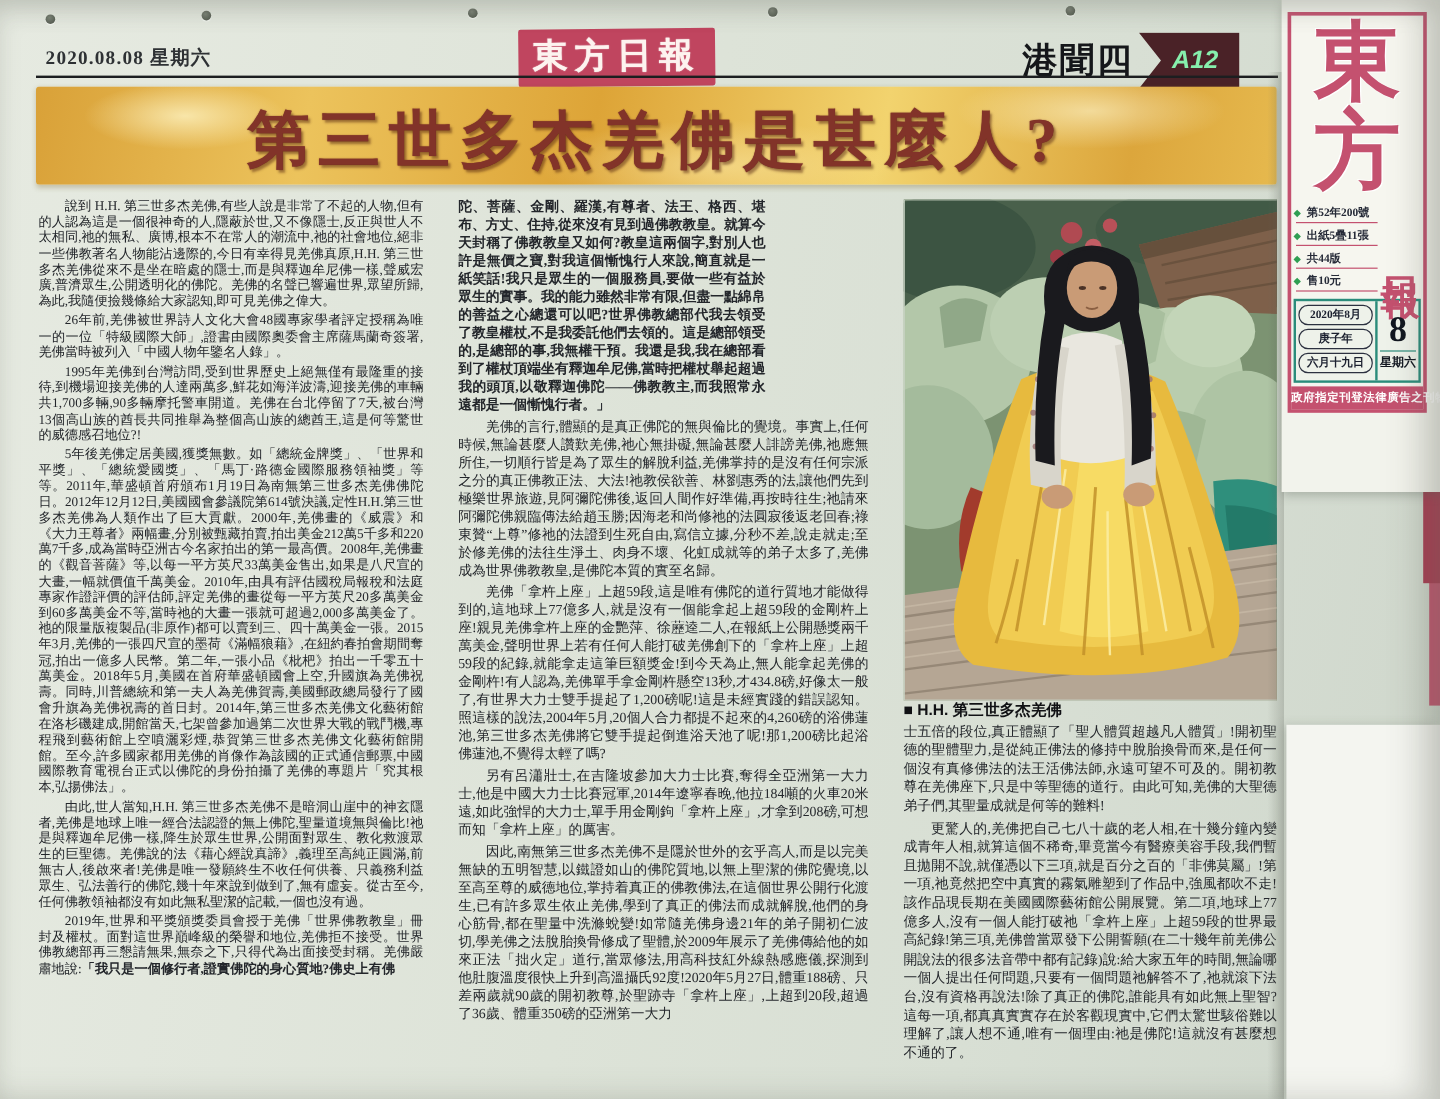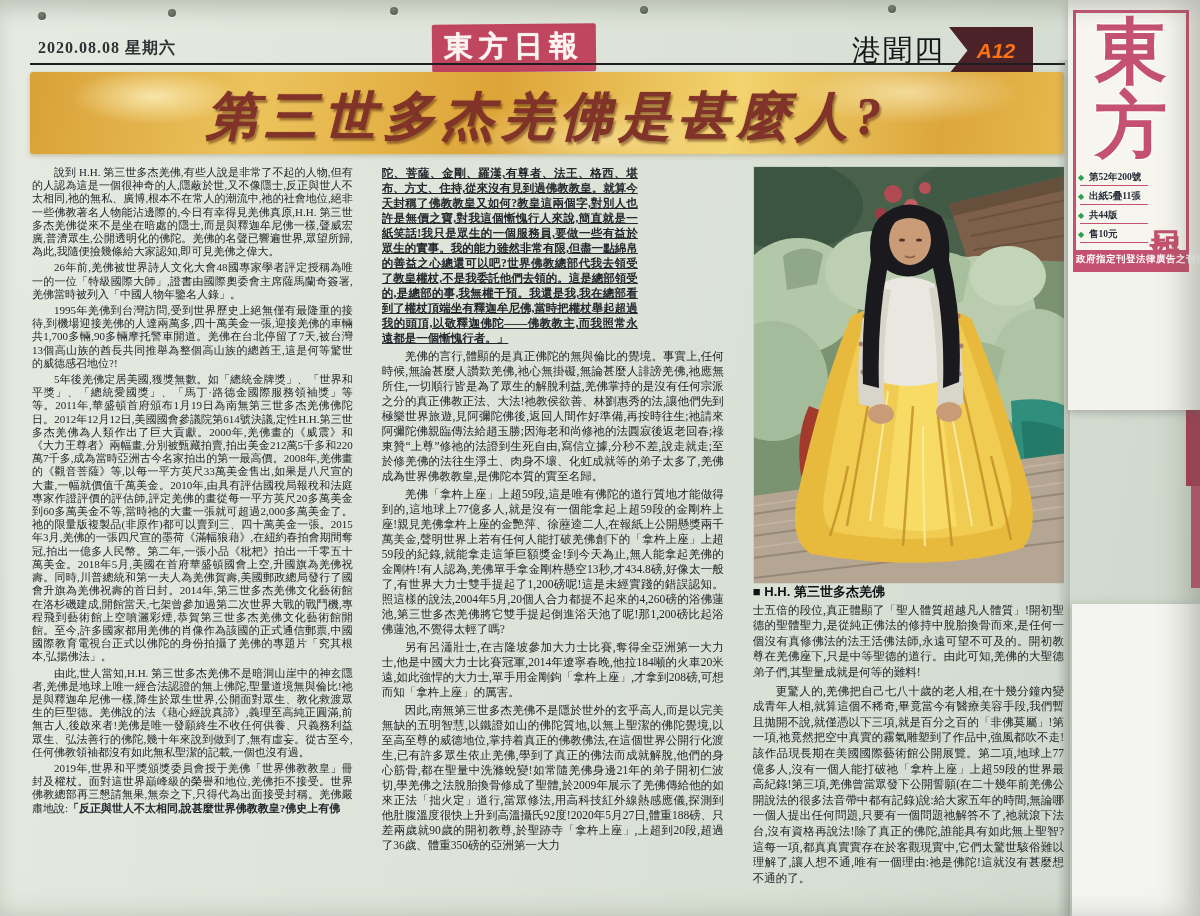--- a/index.html
+++ b/index.html
@@ -9,47 +9,47 @@
   .scan::after{content:"";position:absolute;inset:0;pointer-events:none;
     box-shadow:inset -18px 0 26px rgba(90,95,85,.25), inset 0 10px 18px rgba(120,125,115,.18);}
   .hole{position:absolute;width:8px;height:8px;border-radius:50%;
     background:radial-gradient(circle at 40% 35%,#7b8276,#596055 70%);box-shadow:0 1px 1px rgba(255,255,255,.6);}
   
   .header-date{position:absolute;left:38px;top:38px;font-size:16px;font-weight:bold;color:#2e3134;letter-spacing:1px;}
   .masthead-box{position:absolute;left:432px;top:24px;padding:3px 12px 5px;background:#c0455f;
     color:#fdf3ef;font-size:29px;font-weight:900;letter-spacing:6px;transform:rotate(-.6deg);
     text-shadow:0 0 1px #fff;border-radius:2px;}
   .section-wrap{position:absolute;left:852px;top:27px;display:flex;align-items:center;}
-  .section-label{font-size:29px;font-weight:400;color:#15171a;letter-spacing:2px;font-family:"Liberation Sans","DejaVu Sans",sans-serif;}
-  .pagecode{margin-left:4px;width:74px;height:47px;background:#4a2227;color:#f97316;
+  .section-label{font-size:29px;font-weight:700;color:#15171a;letter-spacing:2px;font-family:"Liberation Sans","DejaVu Sans",sans-serif;}
+  .pagecode{margin-left:4px;width:74px;height:47px;background:#4a2227;color:#86efac;
     font-family:"Liberation Sans","DejaVu Sans",sans-serif;font-weight:bold;font-style:italic;font-size:21px;
     display:flex;align-items:center;justify-content:center;
     clip-path:polygon(0 0,100% 0,100% 100%,0 100%,22% 50%);padding-left:10px;}
   .head-rule{position:absolute;left:30px;top:63px;width:1035px;height:2px;background:#1c1e20;}
   
   .headline-band{position:absolute;left:30px;top:72px;width:1034px;height:82px;border-radius:3px;
     background:
       radial-gradient(120px 40px at 12% 30%,rgba(255,246,200,.75),rgba(255,246,200,0) 70%),
       radial-gradient(200px 50px at 55% 80%,rgba(255,240,180,.5),rgba(255,240,180,0) 75%),
       radial-gradient(160px 45px at 85% 25%,rgba(255,248,210,.6),rgba(255,248,210,0) 70%),
       linear-gradient(100deg,#d9a138 0%,#ecc35c 22%,#dda437 45%,#f2d36e 68%,#dca63c 88%,#e6b94e 100%);
-    box-shadow:0 2px 4px rgba(120,100,40,.3);font-style:italic;}
+    box-shadow:0 2px 4px rgba(120,100,40,.3);}
   .headline-text{position:absolute;left:0;top:10px;width:100%;text-align:center;
     font-size:52px;font-weight:900;color:#823329;letter-spacing:7px;
     text-shadow:2px 3px 2px rgba(70,25,12,.45),0 0 1px #6e2a20;}
   
   .cols{position:absolute;left:32px;top:166px;width:1032px;height:740px;display:flex;gap:29px;}
   .col{overflow:hidden;height:740px;color:#23262b;text-align:justify;}
   .colA{width:332px;font-size:11px;line-height:13.2px;}
   .colB{width:354px;font-size:11.5px;line-height:15px;}
   .colC{width:322px;font-size:11.5px;line-height:15.6px;}
   .col p{margin:0 0 3px;text-indent:2em;}
   .col p.noindent{text-indent:0;}
   .qb{font-weight:bold;}
-  .quote-block{font-weight:bold;padding-right:86px;text-decoration:underline;}
+  .quote-block{font-weight:bold;padding-right:86px;}
   .photo-fig{width:322px;height:418px;display:block;background:#9db597;}
   .photo-caption{font-family:"Liberation Sans","DejaVu Sans",sans-serif;font-size:13px;font-weight:bold;
     color:#101114;margin:5px 0 9px;text-align:left;text-indent:0;}
   
   .sidebar{position:absolute;left:1068px;top:0;width:132px;height:916px;}
   .sb-paper{position:absolute;left:0;top:0;width:132px;height:410px;background:#f2f3ec;
     box-shadow:0 3px 8px rgba(90,95,85,.35);}
   .sb-frame{position:absolute;left:5px;top:10px;width:116px;border:3px solid #c4516f;background:#f6f6ef;
     box-sizing:border-box;padding:2px 2px 0;}
   .brand-big{font-size:72px;line-height:74px;font-weight:900;color:#c4516f;text-align:center;
@@ -101,24 +101,24 @@
 
   <div class="headline-band">
     <div class="headline-text">第三世多杰羌佛是甚麼人?</div>
   </div>
 
   <div class="cols">
 
     <div class="col colA">
       <p>說到 H.H. 第三世多杰羌佛,有些人說是非常了不起的人物,但有的人認為這是一個很神奇的人,隱蔽於世,又不像隱士,反正與世人不太相同,祂的無私、廣博,根本不在常人的潮流中,祂的社會地位,絕非一些佛教著名人物能沾邊際的,今日有幸得見羌佛真原,H.H. 第三世多杰羌佛從來不是坐在暗處的隱士,而是與釋迦牟尼佛一樣,聲威宏廣,普濟眾生,公開透明化的佛陀。羌佛的名聲已響遍世界,眾望所歸,為此,我隨便撿幾條給大家認知,即可見羌佛之偉大。</p>
       <p>26年前,羌佛被世界詩人文化大會48國專家學者評定授稱為唯一的一位「特級國際大師」,證書由國際奧委會主席薩馬蘭奇簽署,羌佛當時被列入「中國人物年鑒名人錄」。</p>
-      <p>1995年羌佛到台灣訪問,受到世界歷史上絕無僅有最隆重的接待,到機場迎接羌佛的人達兩萬多,四十萬美金一張,迎接羌佛的車輛共1,700多輛,90多輛摩托警車開道。羌佛在台北停留了7天,被台灣13個高山族的酋長共同推舉為整個高山族的總酋王,這是何等驚世的威德感召地位?!</p>
+      <p>1995年羌佛到台灣訪問,受到世界歷史上絕無僅有最隆重的接待,到機場迎接羌佛的人達兩萬多,鮮花如海洋波濤,迎接羌佛的車輛共1,700多輛,90多輛摩托警車開道。羌佛在台北停留了7天,被台灣13個高山族的酋長共同推舉為整個高山族的總酋王,這是何等驚世的威德感召地位?!</p>
       <p>5年後羌佛定居美國,獲獎無數。如「總統金牌獎」、「世界和平獎」、「總統愛國獎」、「馬丁·路德金國際服務領袖獎」等等。2011年,華盛頓首府頒布1月19日為南無第三世多杰羌佛佛陀日。2012年12月12日,美國國會參議院第614號決議,定性H.H.第三世多杰羌佛為人類作出了巨大貢獻。2000年,羌佛畫的《威震》和《大力王尊者》兩幅畫,分別被甄藏拍賣,拍出美金212萬5千多和220萬7千多,成為當時亞洲古今名家拍出的第一最高價。2008年,羌佛畫的《觀音菩薩》等,以每一平方英尺33萬美金售出,如果是八尺宣的大畫,一幅就價值千萬美金。2010年,由具有評估國稅局報稅和法庭專家作證評價的評估師,評定羌佛的畫從每一平方英尺20多萬美金到60多萬美金不等,當時祂的大畫一張就可超過2,000多萬美金了。祂的限量版複製品(非原作)都可以賣到三、四十萬美金一張。2015年3月,羌佛的一張四尺宣的墨荷《滿幅狼藉》,在紐約春拍會期間奪冠,拍出一億多人民幣。第二年,一張小品《枇杷》拍出一千零五十萬美金。2018年5月,美國在首府華盛頓國會上空,升國旗為羌佛祝壽。同時,川普總統和第一夫人為羌佛賀壽,美國郵政總局發行了國會升旗為羌佛祝壽的首日封。2014年,第三世多杰羌佛文化藝術館在洛杉磯建成,開館當天,七架曾參加過第二次世界大戰的戰鬥機,專程飛到藝術館上空噴灑彩煙,恭賀第三世多杰羌佛文化藝術館開館。至今,許多國家都用羌佛的肖像作為該國的正式通信郵票,中國國際教育電視台正式以佛陀的身份拍攝了羌佛的專題片「究其根本,弘揚佛法」。</p>
       <p>由此,世人當知,H.H. 第三世多杰羌佛不是暗洞山崖中的神玄隱者,羌佛是地球上唯一經合法認證的無上佛陀,聖量道境無與倫比!祂是與釋迦牟尼佛一樣,降生於眾生世界,公開面對眾生、教化救渡眾生的巨聖德。羌佛說的法《藉心經說真諦》,義理至高純正圓滿,前無古人,後啟來者!羌佛是唯一發願終生不收任何供養、只義務利益眾生、弘法善行的佛陀,幾十年來說到做到了,無有虛妄。從古至今,任何佛教領袖都沒有如此無私聖潔的記載,一個也沒有過。</p>
-      <p><span>2019年,世界和平獎頒獎委員會授于羌佛「世界佛教教皇」冊封及權杖。面對這世界巔峰級的榮譽和地位,羌佛拒不接受。世界佛教總部再三懇請無果,無奈之下,只得代為出面接受封稱。羌佛嚴肅地說:</span><span class="qb">「反正與世人不太相同,說甚麼世界佛教教皇?佛史上有佛</span></p>
+      <p><span>2019年,世界和平獎頒獎委員會授于羌佛「世界佛教教皇」冊封及權杖。面對這世界巔峰級的榮譽和地位,羌佛拒不接受。世界佛教總部再三懇請無果,無奈之下,只得代為出面接受封稱。羌佛嚴肅地說:</span><span class="qb">「我只是一個修行者,證實佛陀的身心質地?佛史上有佛</span></p>
     </div>
 
     <div class="col colB">
       <p class="noindent quote-block">陀、菩薩、金剛、羅漢,有尊者、法王、格西、堪布、方丈、住持,從來沒有見到過佛教教皇。就算今天封稱了佛教教皇又如何?教皇這兩個字,對別人也許是無價之寶,對我這個慚愧行人來說,簡直就是一紙笑話!我只是眾生的一個服務員,要做一些有益於眾生的實事。我的能力雖然非常有限,但盡一點綿帛的善益之心總還可以吧?世界佛教總部代我去領受了教皇權杖,不是我委託他們去領的。這是總部領受的,是總部的事,我無權干預。我還是我,我在總部看到了權杖頂端坐有釋迦牟尼佛,當時把權杖舉起超過我的頭頂,以敬釋迦佛陀——佛教教主,而我照常永遠都是一個慚愧行者。」</p>
       <p>羌佛的言行,體顯的是真正佛陀的無與倫比的覺境。事實上,任何時候,無論甚麼人讚歎羌佛,祂心無掛礙,無論甚麼人誹謗羌佛,祂應無所住,一切順行皆是為了眾生的解脫利益,羌佛掌持的是沒有任何宗派之分的真正佛教正法、大法!祂教侯欲善、林劉惠秀的法,讓他們先到極樂世界旅遊,見阿彌陀佛後,返回人間作好準備,再按時往生;祂請來阿彌陀佛親臨傳法給趙玉勝;因海老和尚修祂的法圓寂後返老回春;祿東贊“上尊”修祂的法證到生死自由,寫信立據,分秒不差,說走就走;至於修羌佛的法往生淨土、肉身不壞、化虹成就等的弟子太多了,羌佛成為世界佛教教皇,是佛陀本質的實至名歸。</p>
       <p>羌佛「拿杵上座」上超59段,這是唯有佛陀的道行質地才能做得到的,這地球上77億多人,就是沒有一個能拿起上超59段的金剛杵上座!親見羌佛拿杵上座的金艷萍、徐藶逵二人,在報紙上公開懸獎兩千萬美金,聲明世界上若有任何人能打破羌佛創下的「拿杵上座」上超59段的紀錄,就能拿走這筆巨額獎金!到今天為止,無人能拿起羌佛的金剛杵!有人認為,羌佛單手拿金剛杵懸空13秒,才434.8磅,好像太一般了,有世界大力士雙手提起了1,200磅呢!這是未經實踐的錯誤認知。照這樣的說法,2004年5月,20個人合力都提不起來的4,260磅的浴佛蓮池,第三世多杰羌佛將它雙手提起倒進浴天池了呢!那1,200磅比起浴佛蓮池,不覺得太輕了嗎?</p>
       <p>另有呂瀟壯士,在吉隆坡參加大力士比賽,奪得全亞洲第一大力士,他是中國大力士比賽冠軍,2014年遼寧春晚,他拉184噸的火車20米遠,如此強悍的大力士,單手用金剛鉤「拿杵上座」,才拿到208磅,可想而知「拿杵上座」的厲害。</p>
       <p>因此,南無第三世多杰羌佛不是隱於世外的玄乎高人,而是以完美無缺的五明智慧,以鐵證如山的佛陀質地,以無上聖潔的佛陀覺境,以至高至尊的威德地位,掌持着真正的佛教佛法,在這個世界公開行化渡生,已有許多眾生依止羌佛,學到了真正的佛法而成就解脫,他們的身心筋骨,都在聖量中洗滌蛻變!如常隨羌佛身邊21年的弟子開初仁波切,學羌佛之法脫胎換骨修成了聖體,於2009年展示了羌佛傳給他的如來正法「拙火定」道行,當眾修法,用高科技紅外線熱感應儀,探測到他肚腹溫度很快上升到高溫攝氏92度!2020年5月27日,體重188磅、只差兩歲就90歲的開初教尊,於聖跡寺「拿杵上座」,上超到20段,超過了36歲、體重350磅的亞洲第一大力</p>
     </div>
 
@@ -238,18 +238,29 @@
         <div class="brand-big">方</div>
         <div class="sb-row">
           <div class="issue-list">
             <div class="issue-item"><span class="dia">◆</span><span>第52年200號</span></div>
             <div class="issue-item"><span class="dia">◆</span><span>出紙5疊11張</span></div>
             <div class="issue-item"><span class="dia">◆</span><span>共44版</span></div>
             <div class="issue-item"><span class="dia">◆</span><span>售10元</span></div>
           </div>
           <div class="brand-small">日報</div>
         </div>
+        <div class="calendar">
+          <div class="cal-left">
+            <div class="cal-pill">2020年8月</div>
+            <div class="cal-pill">庚子年</div>
+            <div class="cal-pill">六月十九日</div>
+          </div>
+          <div class="cal-right">
+            <div class="cal-day">8</div>
+            <div class="cal-week">星期六</div>
+          </div>
+        </div>
         <div class="sb-banner">政府指定刊登法律廣告之刊物</div>
       </div>
     </div>
   </div>
 
 </div>
 
 </body></html>

